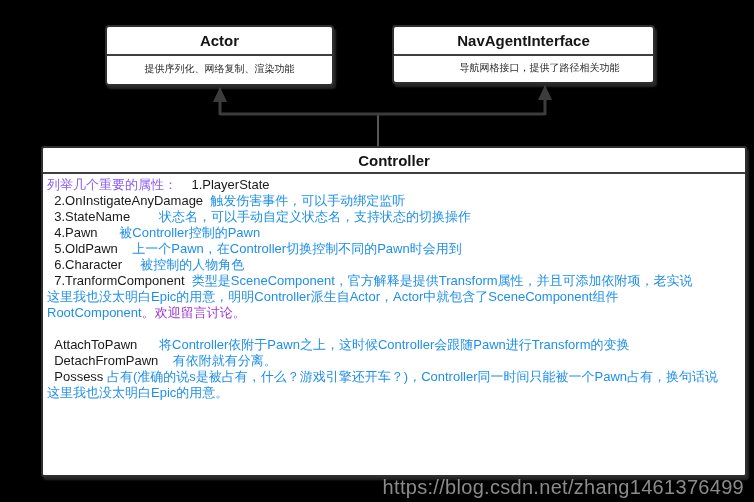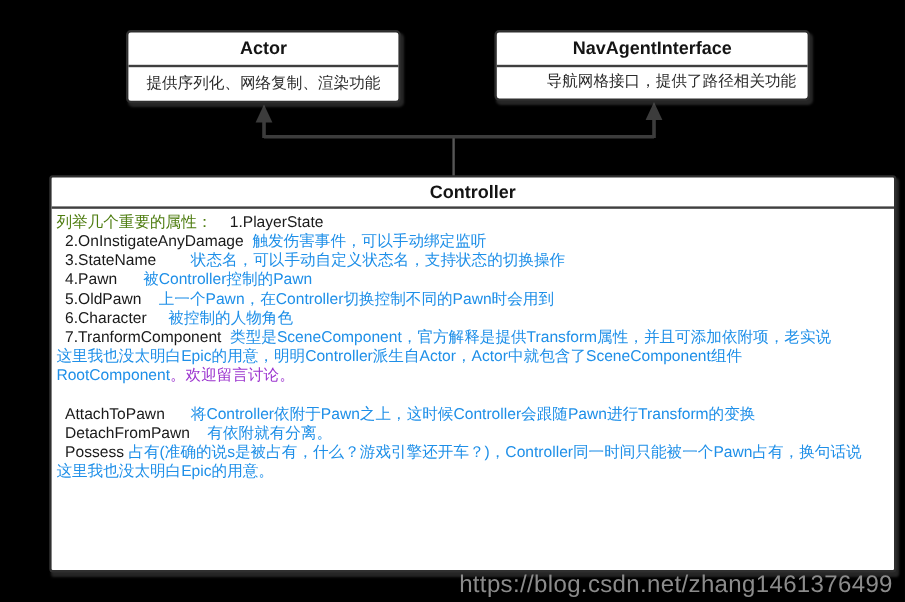--- a/index.html
+++ b/index.html
@@ -11,34 +11,34 @@
   .uml-box{
     position:absolute;background:#fff;border:2px solid #2f2f2f;border-radius:4px;
     box-shadow:2px 3px 2px rgba(110,110,110,0.35);box-sizing:border-box;
   }
   .uml-title{
     text-align:center;font-weight:bold;color:#141414;font-size:15px;
     border-bottom:2px solid #3f3f3f;display:flex;align-items:center;justify-content:center;
   }
   .uml-desc{
     display:flex;align-items:center;justify-content:center;
-    font-size:13px;color:#2b2b2b;white-space:pre;
+    font-size:10px;color:#2b2b2b;white-space:pre;
   }
   #box-actor{left:105px;top:25px;width:229px;height:61px;}
   #box-actor .uml-title{height:27px;}
   #box-actor .uml-desc{height:26px;}
-  #box-nav{left:412px;top:25px;width:263px;height:59px;}
+  #box-nav{left:392px;top:25px;width:263px;height:59px;}
   #box-nav .uml-title{height:27px;}
   #box-nav .uml-desc{height:24px;padding-left:32px;}
   #box-controller{left:41px;top:146px;width:706px;height:331px;border-radius:3px;}
   #box-controller .uml-title{height:24px;}
   
   .ctl-content{padding:3px 4px 0 4px;font-size:13px;line-height:16px;}
   .ctl-line{white-space:pre-wrap;}
-  .c-red{color:#4d7c0f;}
+  .c-red{color:#8b5cf6;}
   .c-blue{color:#1e8fe8;}
   .c-purple{color:#9c35cf;}
   .c-black{color:#1a1a1a;}
   
   .connector-layer{position:absolute;left:0;top:0;width:754px;height:502px;pointer-events:none;}
   
   .watermark{
     position:absolute;right:10px;bottom:3px;color:#8b8b8b;font-size:20px;
     letter-spacing:0.3px;
   }

